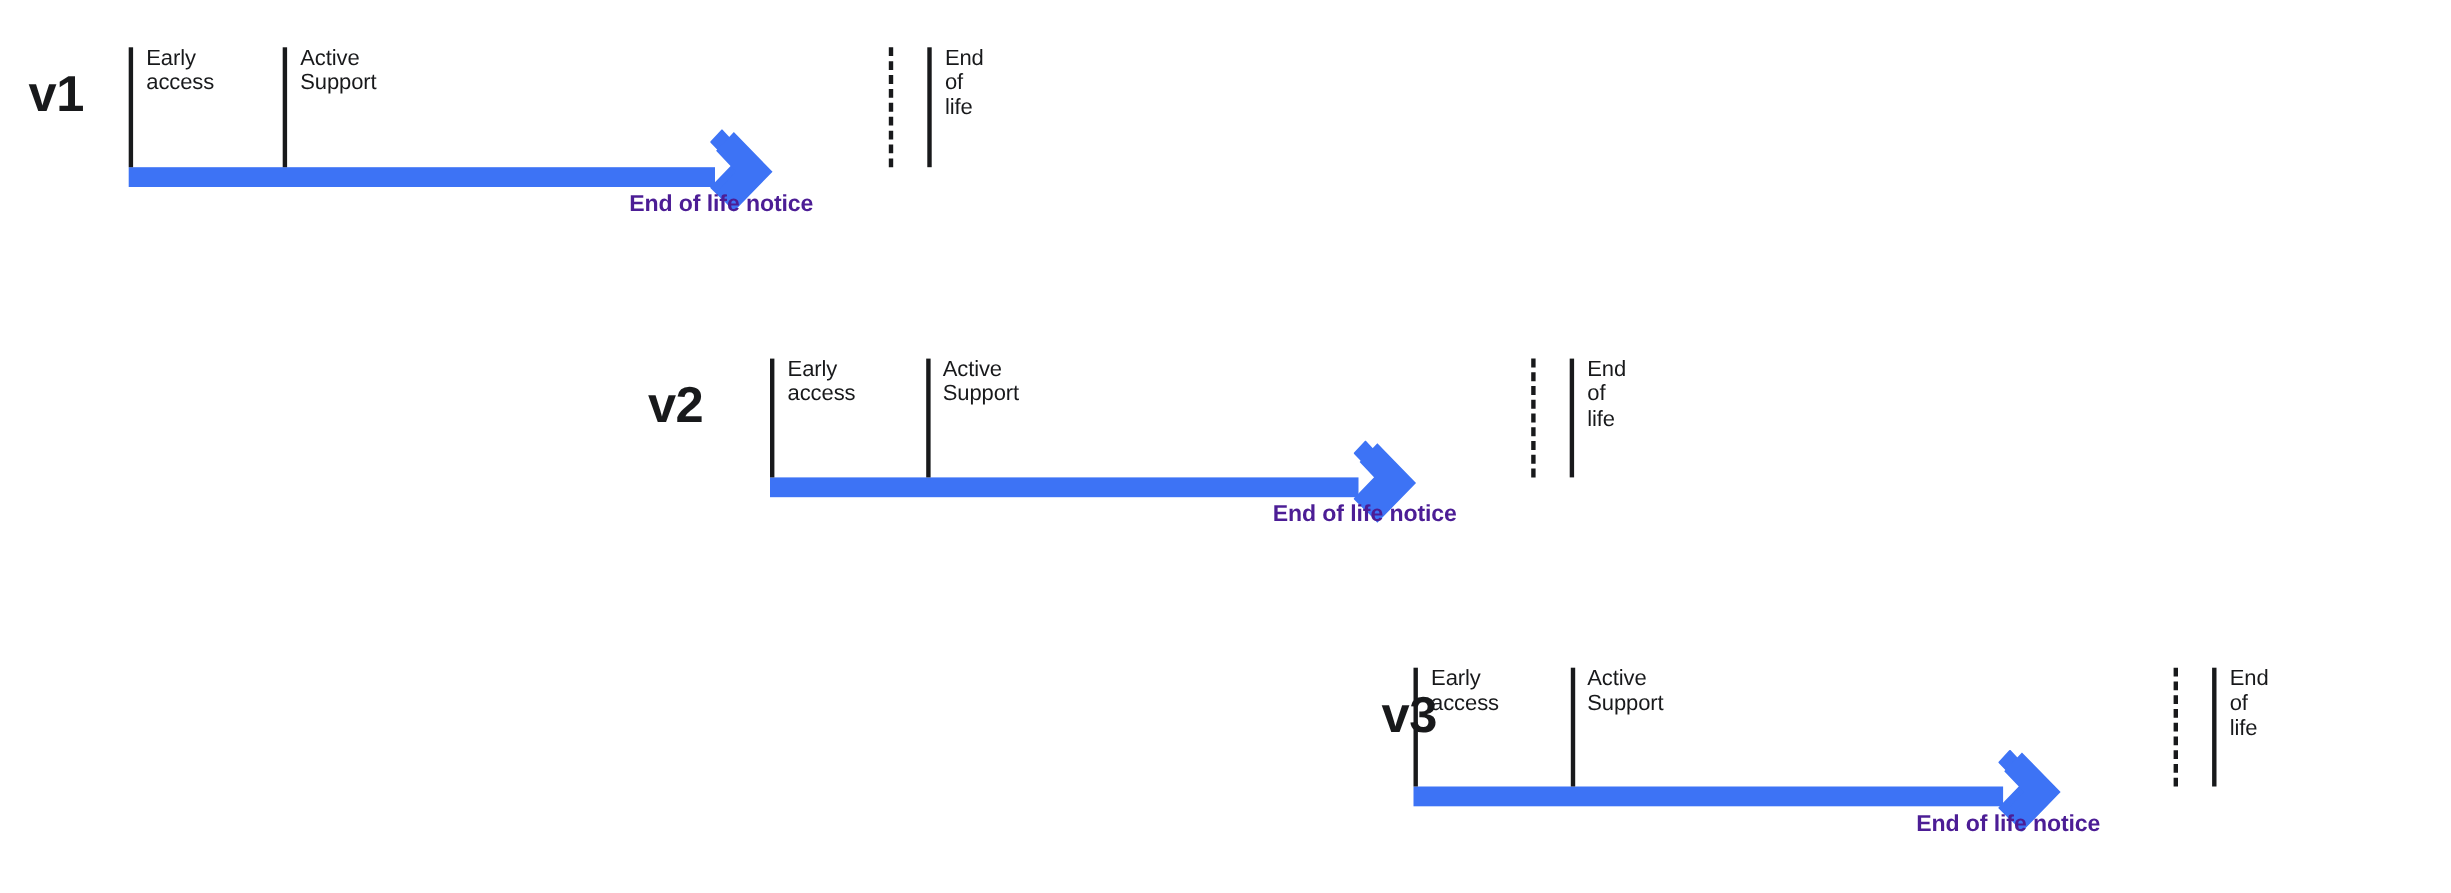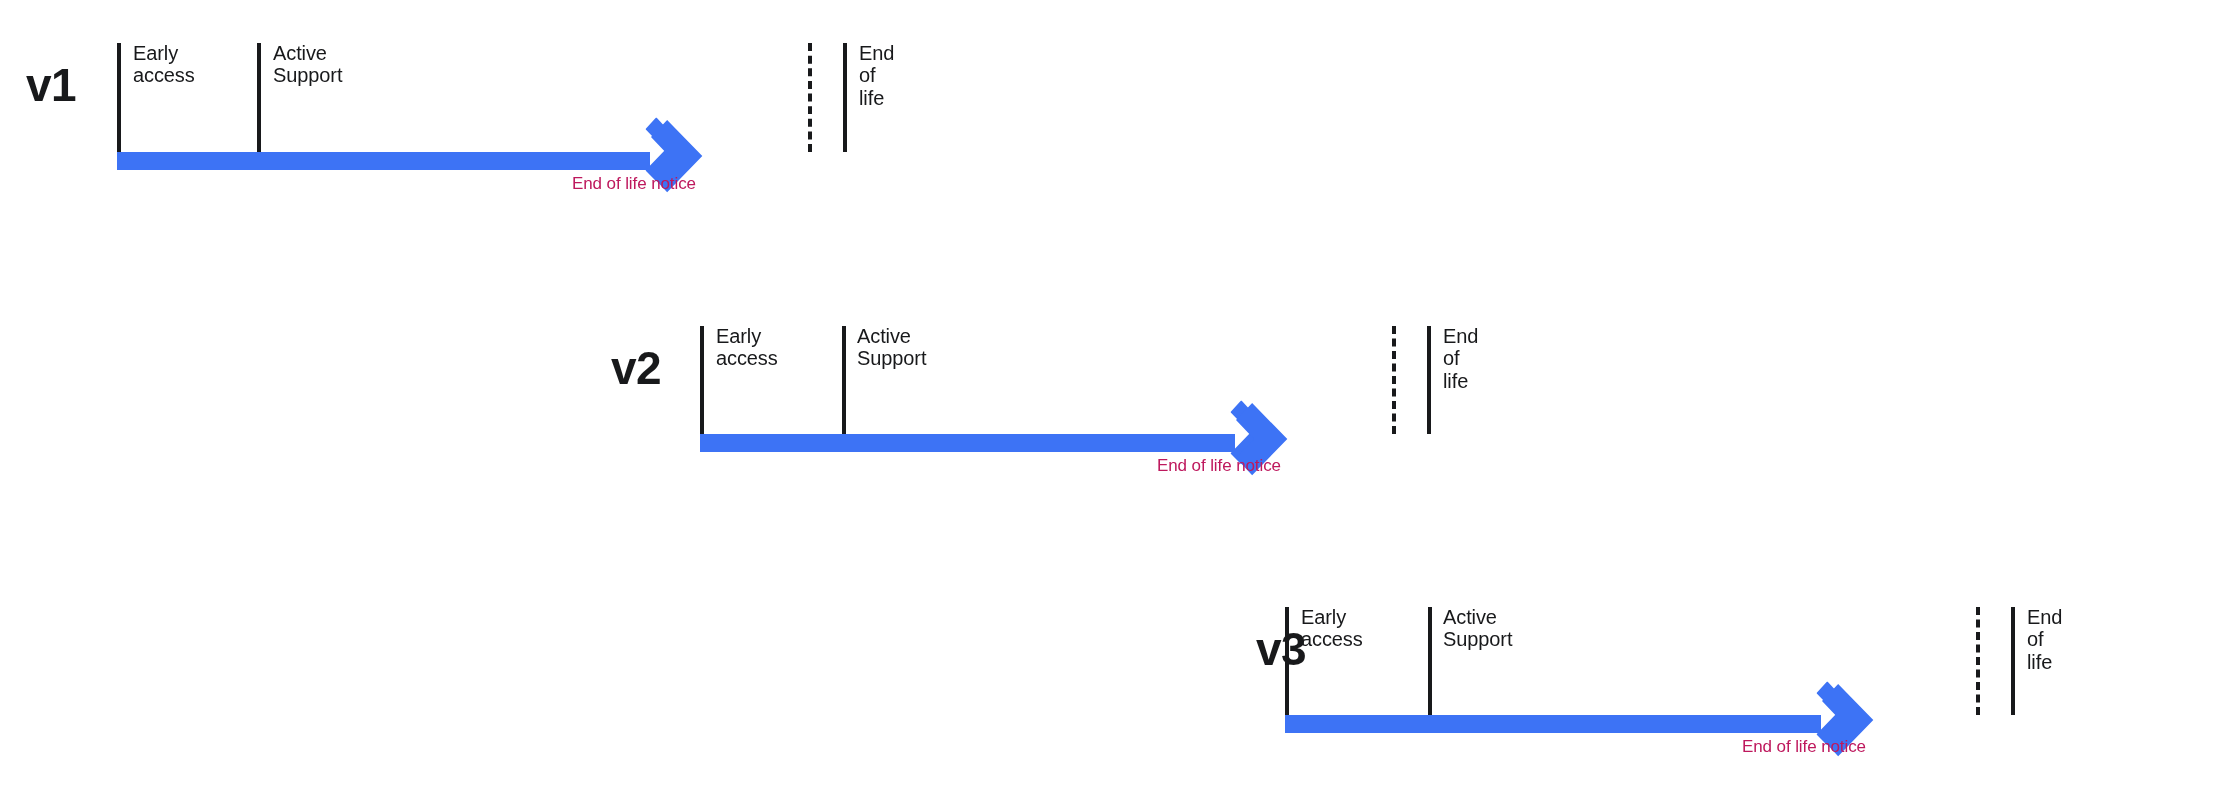--- a/index.html
+++ b/index.html
@@ -72,23 +72,23 @@
     font-weight: 400;
     color: #18191b;
     line-height: 1.12;
     letter-spacing: -0.1px;
     white-space: pre-line;
   }
 
   
   .notice-label {
     position: absolute;
-    font-size: 17px;
-    font-weight: 400;
-    color: #be185d;
+    font-size: 21px;
+    font-weight: 700;
+    color: #4c1d95;
     line-height: 1;
     letter-spacing: -0.1px;
     white-space: nowrap;
   }
 </style>
 </head>
 <body>
 
 <div id="stage">
     <div class="timeline-row">
@@ -104,21 +104,21 @@
       <div class="divider" style="left: 257px; top: 43px; height: 109px;"></div>
       <div class="divider dashed" style="left: 808px; top: 43px; height: 109px;"></div>
       <div class="divider" style="left: 843px; top: 43px; height: 109px;"></div>
       <div class="phase-label" style="left: 133px; top: 42px;">Early
 access</div>
       <div class="phase-label" style="left: 273px; top: 42px;">Active Support</div>
       <div class="phase-label" style="left: 859px; top: 42px;">End of life</div>
       <div class="notice-label" style="left: 572px; top: 175px;">End of life notice</div>
     </div>
     <div class="timeline-row">
-      <div class="version-label" style="left: 611px; top: 345px;">v2</div>
+      <div class="version-label" style="left: 589px; top: 345px;">v2</div>
       <div class="bar-shaft" style="left: 700px; top: 434px; width: 535px; background: rgb(61, 115, 245);"></div>
       <div class="bar-head" style="left: 1230px; top: 408px;">
         <svg width="74" height="66" viewBox="0 0 74 66">
           <path d="M14 1 L13 2 L1 15 L1 16 L26 42 L1 68 L1 69 L14 82 L15 82 L53 42 L15 1 Z" transform="translate(0,-8) scale(0.78)" fill="#3d73f5"></path>
           <path d="M17 0 L0 18 L19 38 L0 58 L17 76 L54 38 Z" transform="translate(6,-5) scale(0.95)" fill="#3d73f5"></path>
         </svg>
       </div>
       <div class="divider" style="left: 700px; top: 326px; height: 108px;"></div>
       <div class="divider" style="left: 842px; top: 326px; height: 108px;"></div>
       <div class="divider dashed" style="left: 1392px; top: 326px; height: 108px;"></div>

